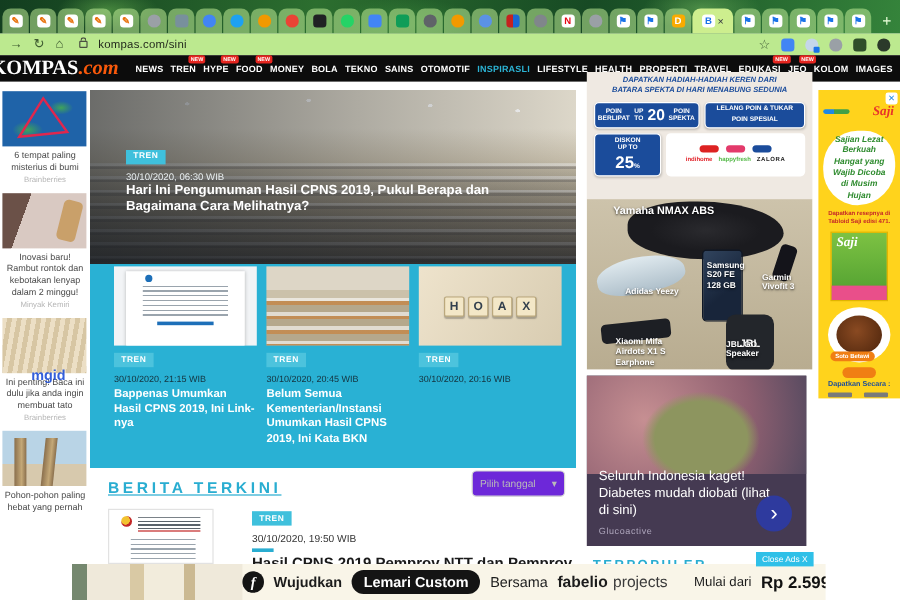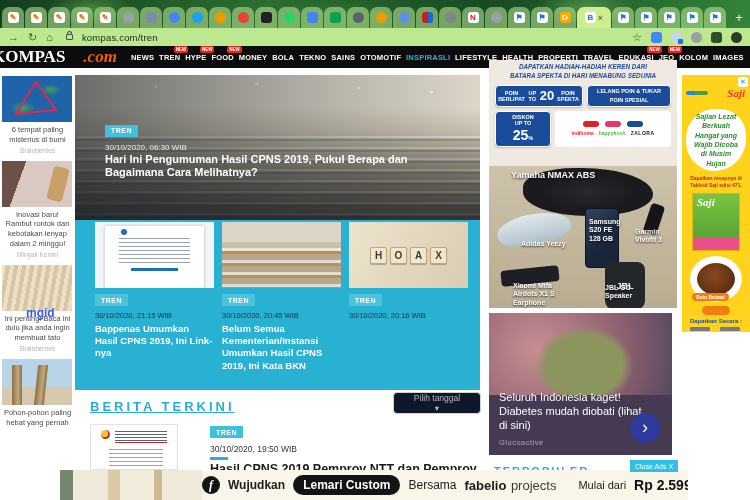--- a/index.html
+++ b/index.html
@@ -54,21 +54,21 @@
   .ext-avatar{background:#c5d6ea;border-radius:50%;position:relative;}
   .ext-avatar:after{content:"";position:absolute;right:-1px;bottom:-1px;width:5px;height:5px;background:#1a73e8;border-radius:1px;}
   .ext-grey{background:#9aa0a6;border-radius:50%;}
   .ext-puzzle{background:#2f4f2a;}
   .ext-person{background:#2b3a2a;border-radius:50%;}
   .star{color:#44603a;font-size:11px;}
 
   
   .nav{position:absolute;left:0;top:46px;width:750px;height:22px;background:#0c0c0c;display:flex;align-items:center;}
   .logo{font-family:"Liberation Serif",serif;font-weight:bold;font-size:17px;color:#fff;margin-left:-8px;white-space:nowrap;flex:0 0 auto;}
-  .logo .dotcom{color:#f9590b;font-style:italic;margin-left:18px;}
+  .logo .dotcom{color:#f9590b;font-style:italic;}
   .nav-items{flex:1;display:flex;justify-content:space-between;align-items:center;margin:0 6px 0 14px;}
   .nav-item{position:relative;color:#fff;font-size:7.5px;font-weight:bold;letter-spacing:.2px;white-space:nowrap;}
   .nav-item.active span{color:#2cb4d5;}
   .new-badge{position:absolute;top:-7px;right:-8px;background:#e52620;color:#fff;font-size:4.5px;font-weight:bold;padding:1px 2px;border-radius:2px;letter-spacing:0;}
 
   
   .left-widget{position:absolute;left:2px;top:76px;width:71px;}
   .lw-item{margin-bottom:7px;}
   .lw-thumb{width:70px;height:46px;margin-bottom:3px;}
   .thumb-map{background:radial-gradient(18px 10px at 30% 70%,#3fa35a,transparent 70%),radial-gradient(14px 8px at 70% 30%,#3fa35a,transparent 70%),#1f63a8;position:relative;}
@@ -118,22 +118,22 @@
      background:repeating-linear-gradient(to bottom,rgba(255,255,255,.6) 0 3px,rgba(205,120,40,.55) 3px 6px,transparent 6px 12px);}
   .cthumb-2{background:linear-gradient(120deg,#eee3cc,#d8ccb1);display:flex;align-items:center;justify-content:center;gap:3px;}
   .cthumb-2 .tile{width:17px;height:17px;background:#f3e7c7;border:1px solid #bba87c;border-radius:2px;
      color:#33404e;font-weight:bold;font-size:10px;display:flex;align-items:center;justify-content:center;box-shadow:0 1px 1px rgba(0,0,0,.25);}
   .card .badge{margin-top:6px;background:#4cc3dd;}
   .card-date{color:#14323d;font-size:7.5px;margin-top:4px;}
   .card-title{color:#fff;font-size:9.5px;font-weight:bold;line-height:1.3;margin-top:3px;}
 
   
   .berita-head{position:absolute;left:90px;top:399px;color:#29add1;font-size:13px;font-weight:bold;letter-spacing:3px;text-decoration:underline;}
-  .date-filter{position:absolute;left:393px;top:392px;width:88px;height:22px;border:1px solid #d4d4d4;border-radius:4px;
-     display:flex;align-items:center;justify-content:space-between;padding:0 6px;color:#b9b9b9;font-size:8.5px;background:#0f172a;flex-direction:column;}
+  .date-filter{position:absolute;left:393px;top:392px;width:78px;height:22px;border:1px solid #d4d4d4;border-radius:4px;
+     display:flex;align-items:center;justify-content:space-between;padding:0 6px;color:#b9b9b9;font-size:8.5px;background:#6d28d9;}
   .b-item-thumb{position:absolute;left:90px;top:424px;width:88px;height:46px;background:#fff;border:1px solid #e2e2e2;overflow:hidden;}
   .b-item-thumb .crest{position:absolute;left:10px;top:5px;width:9px;height:9px;border-radius:50%;background:radial-gradient(circle at 40% 40%,#f2c230 0 45%,#c22727 50%);}
   .b-item-thumb:before{content:"";position:absolute;left:24px;right:10px;top:6px;height:10px;background:repeating-linear-gradient(#5a636b 0 1px,transparent 1px 3px);}
   .b-item-thumb:after{content:"";position:absolute;left:24px;right:10px;top:17px;height:1px;background:#c22727;}
   .b-item-thumb .lines2{position:absolute;left:18px;right:14px;top:24px;height:18px;background:repeating-linear-gradient(#9aa4ad 0 1px,transparent 1px 4px);}
   .b-badge{position:absolute;left:210px;top:426px;}
   .b-date{position:absolute;left:210px;top:444px;color:#333;font-size:8.5px;}
   .b-bar{position:absolute;left:210px;top:457px;width:18px;height:3px;background:#29add1;}
   .b-title{position:absolute;left:210px;top:462px;width:270px;color:#1a1a1a;font-size:12.5px;font-weight:bold;z-index:1;}
 
@@ -321,21 +321,21 @@
         <span class="fav fav-flag">⚑</span>
       </div>
       <div class="newtab">+</div>
   </div>
 
   <div class="urlbar">
     <span class="nav-glyph">→</span>
     <span class="nav-glyph">↻</span>
     <span class="nav-glyph">⌂</span>
     <span class="lock"></span>
-    <span class="url-text">kompas.com/tren</span>
+    <span class="url-text">kompas.com/sini</span>
     <span class="spacer"></span>
     <span class="star">☆</span>
     <span class="ext ext-translate"></span>
     <span class="ext ext-avatar"></span>
     <span class="ext ext-grey"></span>
     <span class="ext ext-puzzle"></span>
     <span class="ext ext-person"></span>
   </div>
 
   <div class="nav">

